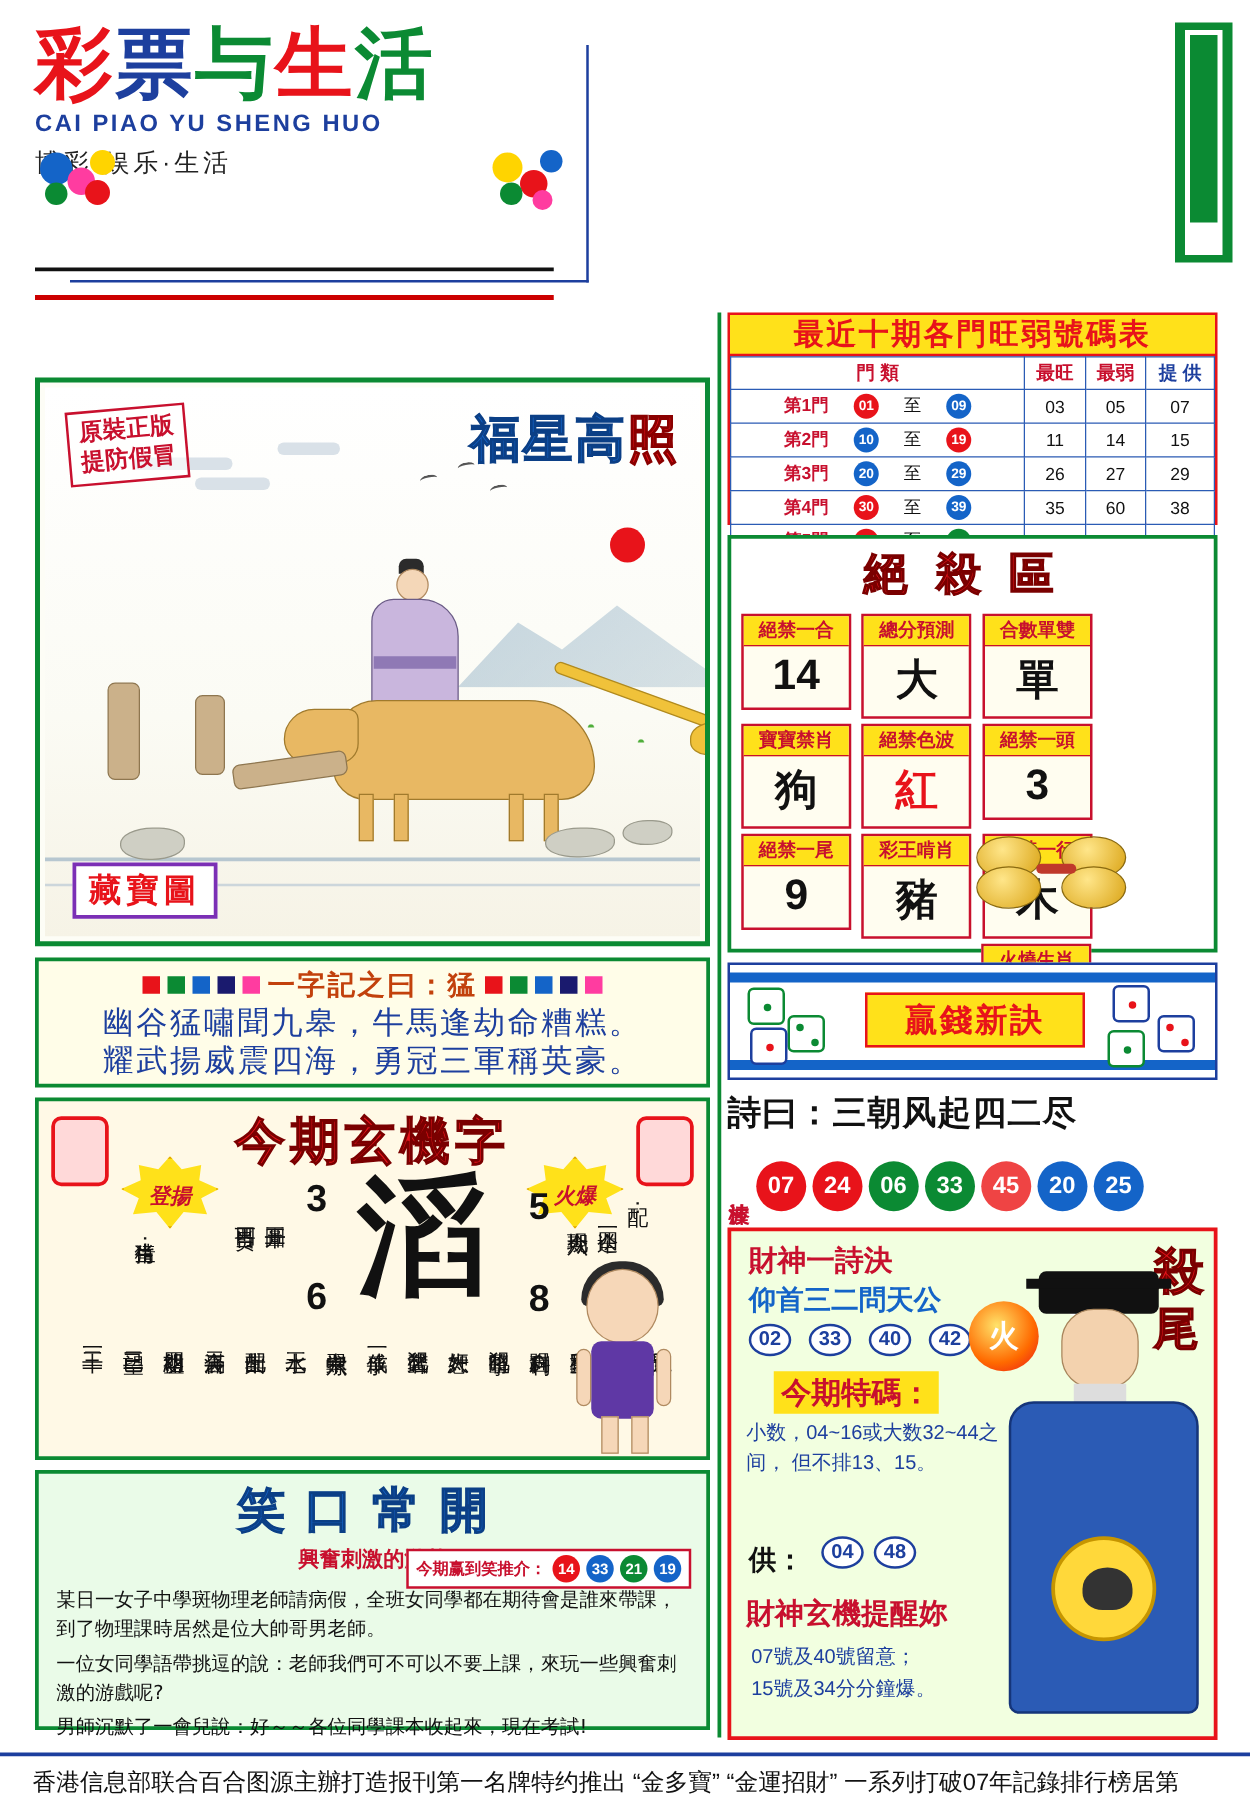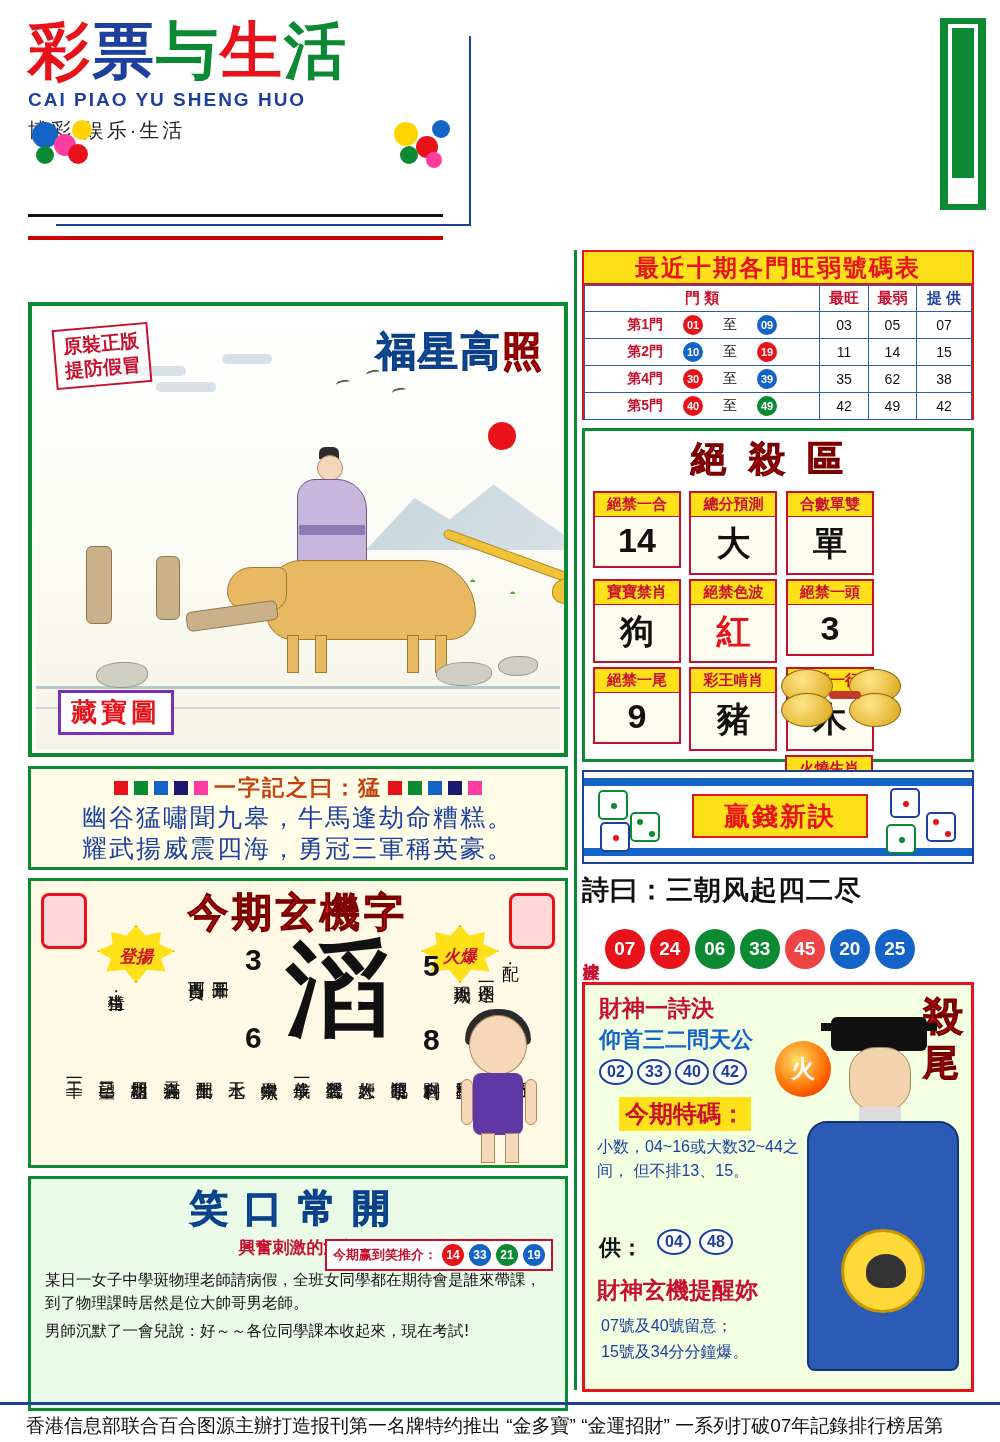--- a/index.html
+++ b/index.html
@@ -93,21 +93,21 @@
   .rowtext { position:absolute; left:30px; top:188px; width:480px; display:flex; justify-content:space-between; }
   .rowtext .vcol { position:relative; }
   .lady { position:absolute; right:6px; bottom:0px; width:120px; height:150px; }
   .lady .face { position:absolute; left:30px; top:0; width:58px; height:60px; border-radius:50%; background:#f6d7b8; border:1px solid #b08a60; }
   .lady .hair { position:absolute; left:26px; top:-6px; width:66px; height:36px; background:#2b2b2b; border-radius:33px 33px 6px 6px; }
   .lady .dress { position:absolute; left:34px; top:58px; width:50px; height:62px; background:#5f38a5; border-radius:8px; }
   .lady .arm { position:absolute; top:64px; width:12px; height:46px; background:#f6d7b8; border:1px solid #b08a60; border-radius:6px;}
   .lady .leg { position:absolute; top:118px; width:14px; height:30px; background:#f6d7b8; border:1px solid #b08a60;}
 
   
-  .joke { position:absolute; left:28px; top:1176px; width:540px; height:235px; border:3px solid #0b8a33; background:#eafbe8; }
+  .joke { position:absolute; left:28px; top:1176px; width:540px; height:208px; border:3px solid #0b8a33; background:#eafbe8; }
   .joke-title { text-align:center; font-size:38px; font-weight:bold; color:#1464c8; -webkit-text-stroke:1px #0b3f86;
                 letter-spacing:16px; margin-top:4px; }
   .joke-sub { text-align:center; font-size:17px; font-weight:bold; color:#c8102e; margin-top:2px; }
   .joke-body { padding:6px 14px 0 14px; font-size:15.5px; line-height:1.5; color:#111; font-family:"DejaVu Sans", sans-serif; }
   .joke-pick { position:absolute; right:12px; top:60px; border:2px solid #c8102e; background:#fff; padding:3px 6px;
                display:flex; align-items:center; gap:5px; font-size:13px; color:#c8102e; font-weight:bold; }
   .mini-ball { width:22px; height:22px; border-radius:50%; color:#fff; font-size:12px; font-weight:bold;
                display:flex; align-items:center; justify-content:center; }
 
   
@@ -157,21 +157,21 @@
   .bangbo { position:absolute; left:582px; top:926px; width:392px; height:46px; display:flex; align-items:center; gap:5px; }
   .bb-label { writing-mode:vertical-rl; text-orientation:upright; font-size:17px; font-weight:bold; color:#c8102e;
               line-height:1.05; }
   .nball { width:40px; height:40px; border-radius:50%; color:#fff; font-size:19px; font-weight:bold;
            display:flex; align-items:center; justify-content:center; }
 
   
   .caishen { position:absolute; left:582px; top:982px; width:392px; height:410px; border:3px solid #e8131a; background:#f2ffe0; }
   .cs-title { position:absolute; left:14px; top:8px; font-size:23px; font-weight:bold; color:#c8102e; }
   .cs-poem { position:absolute; left:14px; top:40px; font-size:22px; font-weight:bold; color:#1464c8; }
-  .cs-nums { position:absolute; left:14px; top:74px; display:flex; gap:4px; }
+  .cs-nums { position:absolute; left:14px; top:74px; display:flex; gap:14px; }
   .ring { width:34px; height:26px; border:2px solid #1d3f9e; border-radius:50%; color:#1d3f9e; font-size:16px;
           font-weight:bold; display:flex; align-items:center; justify-content:center; background:#fff; }
   .cs-jq { position:absolute; left:34px; top:112px; font-size:24px; font-weight:bold; color:#c8102e;
            background:#ffe11a; padding:1px 6px; }
   .cs-txt { position:absolute; left:12px; top:150px; width:230px; font-size:16px; color:#1d3f9e; line-height:1.5; }
   .cs-gong { position:absolute; left:14px; top:248px; font-size:22px; font-weight:bold; color:#111; }
   .cs-gong-n { position:absolute; left:72px; top:244px; display:flex; gap:8px; }
   .cs-remind { position:absolute; left:12px; top:290px; font-size:23px; font-weight:bold; color:#c8102e; }
   .cs-foot { position:absolute; left:16px; top:328px; font-size:16px; color:#1d3f9e; line-height:1.6; }
   .cs-god { position:absolute; right:4px; top:26px; width:170px; height:380px; }
@@ -362,20 +362,21 @@
     <div class="joke-sub">興奮刺激的游戲</div>
     <div class="joke-pick">
       <span>今期赢到笑推介：</span>
       <span class="mini-ball" style="background:#e8131a">14</span>
       <span class="mini-ball" style="background:#1464c8">33</span>
       <span class="mini-ball" style="background:#0b8a33">21</span>
       <span class="mini-ball" style="background:#1464c8">19</span>
     </div>
     <div class="joke-body">
       <p style="margin:4px 0;">某日一女子中學斑物理老師請病假，全班女同學都在期待會是誰來帶課，到了物理課時居然是位大帥哥男老師。</p>
+      <p style="margin:4px 0;">一位女同學語帶挑逗的說：老師我們可不可以不要上課，來玩一些興奮刺激的游戲呢?</p>
       <p style="margin:4px 0;">男師沉默了一會兒說：好～～各位同學課本收起來，現在考試!</p>
     </div>
   </div>
 
   <div class="tbl">
     <div class="tbl-h">最近十期各門旺弱號碼表</div>
     <table class="t">
       <tbody>
           <tr>
         <th>門 類</th>
@@ -405,28 +406,41 @@
           <span class="dot" style="background:#e8131a">19</span>
               </span>
         </td>
         <td class="mw">11</td>
         <td class="mb">14</td>
         <td class="tg">15</td>
       </tr>
       <tr>
         <td>
           <span class="mm">
+                <b style="color:#c8102e">第3門</b>
+          <span class="dot" style="background:#1464c8">20</span>
+          <span>至</span>
+          <span class="dot" style="background:#1464c8">29</span>
+              </span>
+        </td>
+        <td class="mw">26</td>
+        <td class="mb">27</td>
+        <td class="tg">29</td>
+      </tr>
+      <tr>
+        <td>
+          <span class="mm">
                 <b style="color:#c8102e">第4門</b>
           <span class="dot" style="background:#e8131a">30</span>
           <span>至</span>
           <span class="dot" style="background:#1464c8">39</span>
               </span>
         </td>
         <td class="mw">35</td>
-        <td class="mb">62</td>
+        <td class="mb">60</td>
         <td class="tg">38</td>
       </tr>
       <tr>
         <td>
           <span class="mm">
                 <b style="color:#c8102e">第5門</b>
           <span class="dot" style="background:#e8131a">40</span>
           <span>至</span>
           <span class="dot" style="background:#0b8a33">49</span>
               </span>

